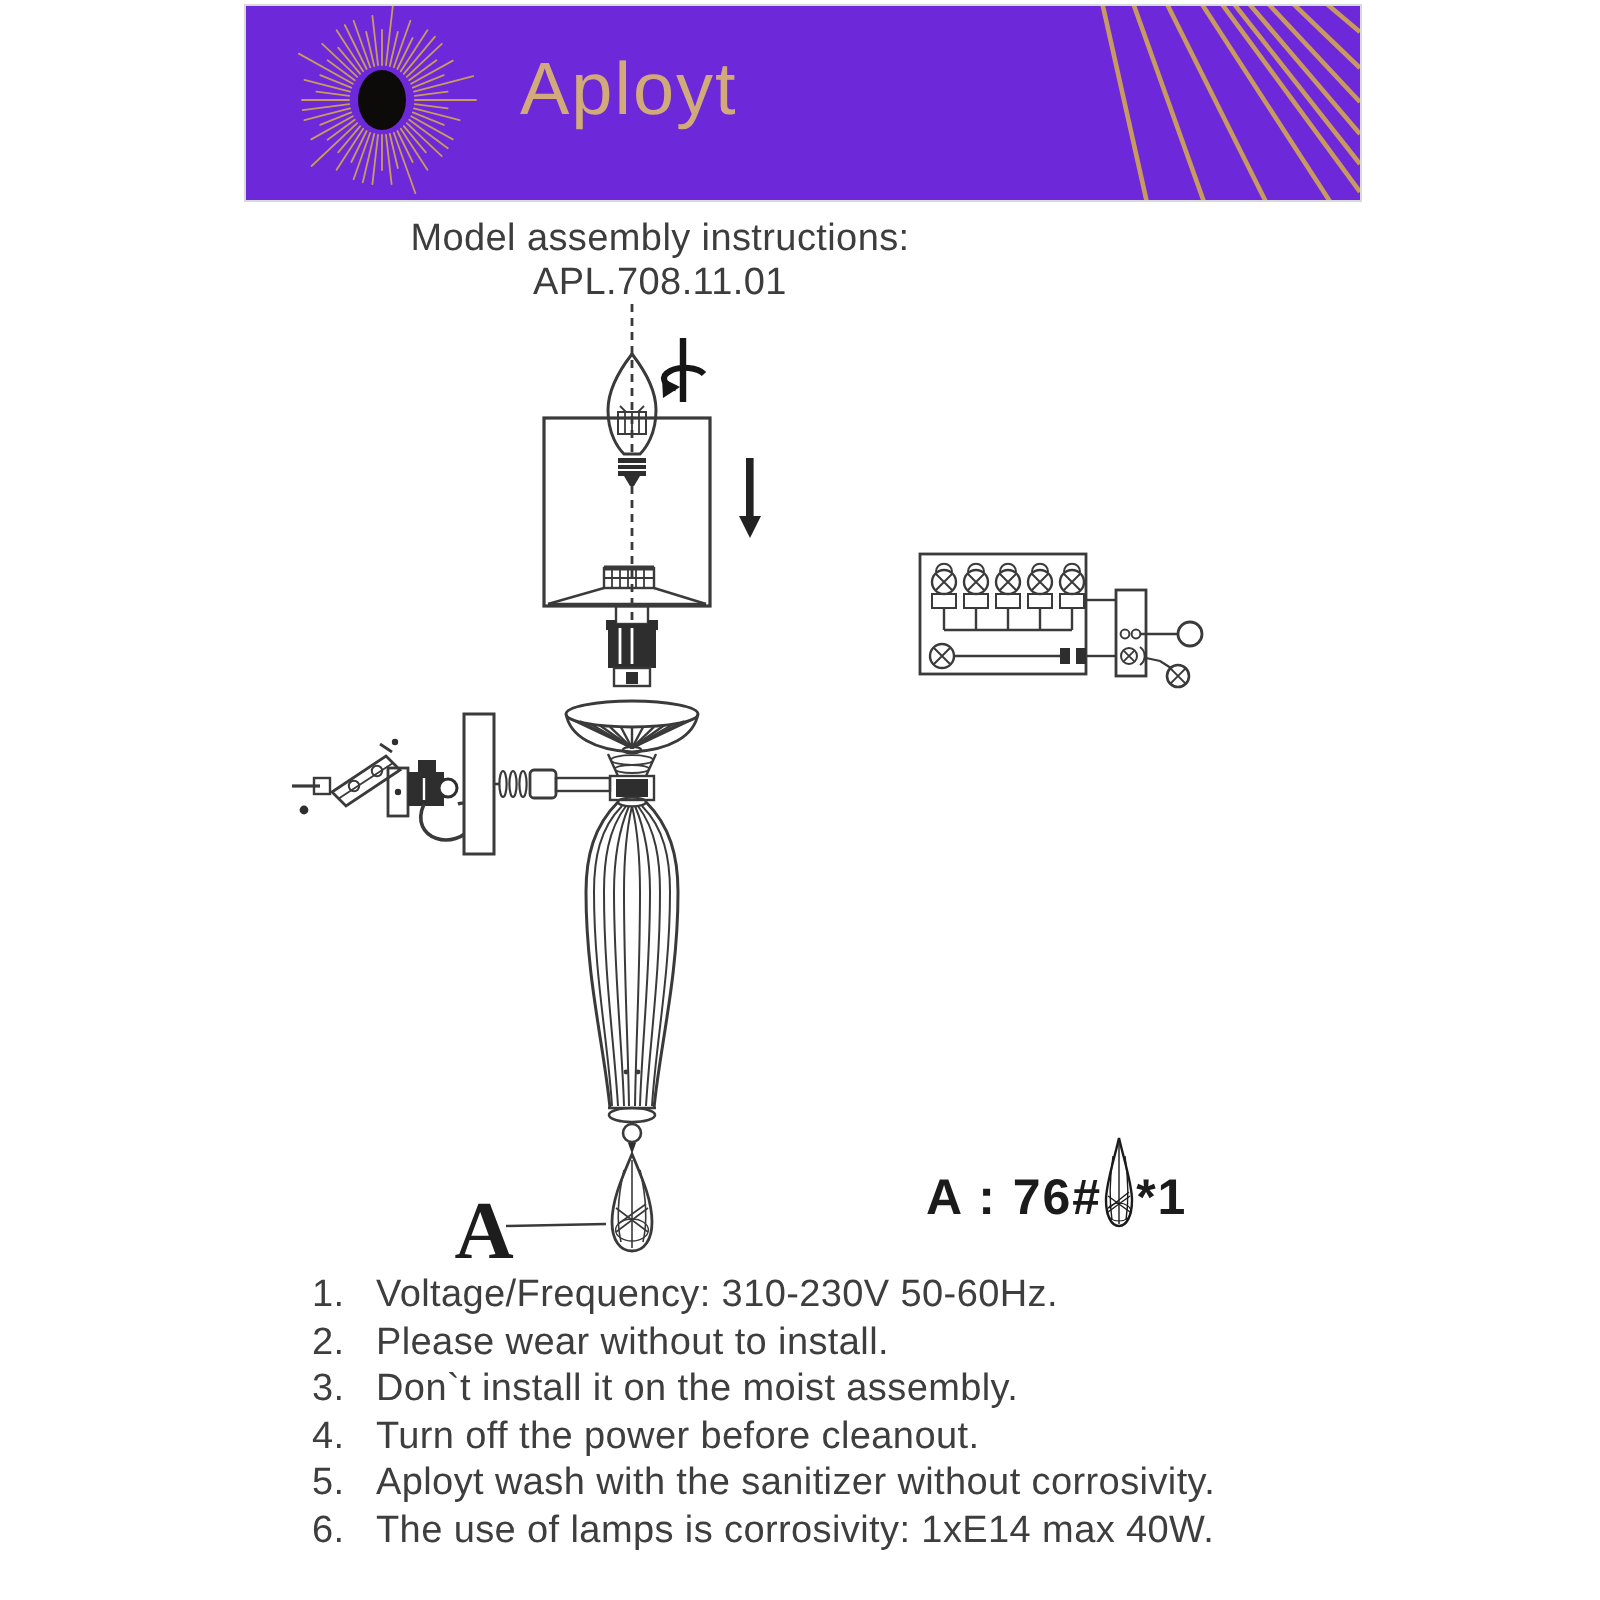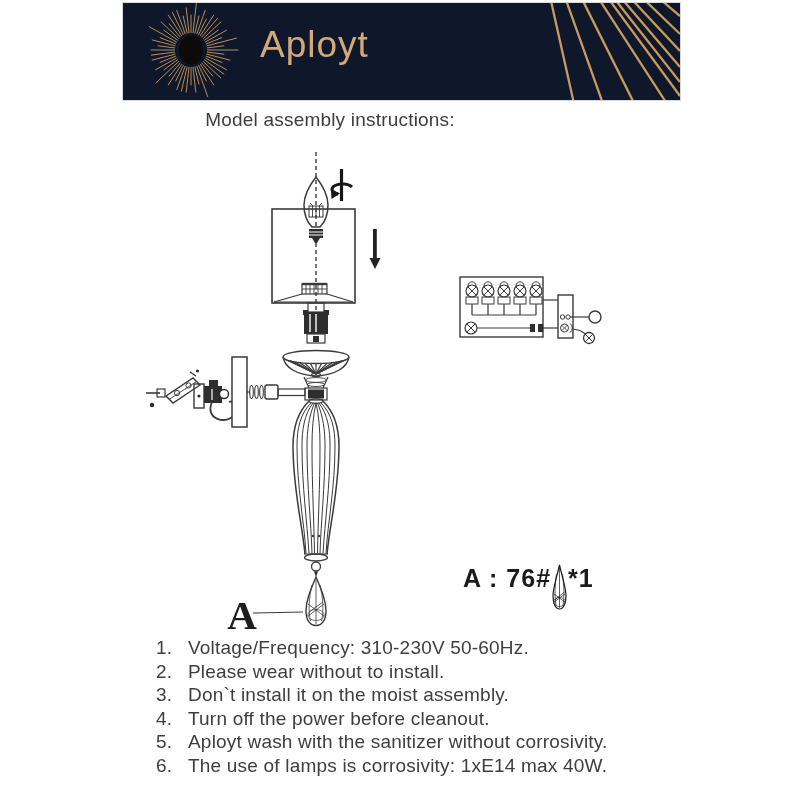--- a/index.html
+++ b/index.html
@@ -20,34 +20,34 @@
   .title-block { position:absolute; left:0; top:109px; width:660px; text-align:center; color:#3d3d3d; }
   .title-line { font-size:19px; line-height:22px; letter-spacing:0.2px; }
   .model-line { font-size:19px; line-height:21px; letter-spacing:0.2px; }
   .diagram-svg { position:absolute; left:0; top:0; width:800px; height:800px; }
   .marker-a {
     position:absolute; left:225px; top:591px; width:34px; text-align:center;
     font-family:"Liberation Serif", serif; font-weight:700; font-size:41px; color:#1d1d1d;
   }
   .part-row {
     position:absolute; left:463px; top:564px; height:50px;
-    display:flex; align-items:flex-start; gap:0; color:#1b1b1b;
+    display:flex; align-items:flex-end; gap:0; color:#1b1b1b;
   }
   .part-code, .part-qty { font-size:25px; font-weight:700; letter-spacing:1px; }
   .instructions { position:absolute; left:156px; top:636px; width:520px; color:#3e3e3e; }
   .instr-row { display:flex; font-size:19px; line-height:23.5px; letter-spacing:0.2px; }
   .instr-num { width:32px; flex:0 0 32px; }
   .instr-text { flex:1; white-space:nowrap; }
 </style>
 </head>
 <body>
 
 <div class="page">
 
-  <div class="banner" style="background: #0f172a;">
+  <div class="banner" style="background: #6d28d9;">
     <svg width="557" height="97" viewBox="0 0 557 97" style="color: rgb(201, 154, 94);">
       <g stroke-linecap="round">
         <g>
             <line x1="84.5" y1="47.0" x2="115.0" y2="47.0" stroke="#c99a5e" stroke-width="0.9"></line>
             <line x1="84.4" y1="49.1" x2="100.8" y2="51.2" stroke="#c99a5e" stroke-width="0.9"></line>
             <line x1="84.0" y1="51.2" x2="106.8" y2="57.1" stroke="#c99a5e" stroke-width="0.9"></line>
             <line x1="83.4" y1="53.2" x2="98.9" y2="59.4" stroke="#c99a5e" stroke-width="0.9"></line>
             <line x1="82.6" y1="55.1" x2="103.4" y2="66.7" stroke="#c99a5e" stroke-width="0.9"></line>
             <line x1="81.6" y1="56.9" x2="100.9" y2="71.1" stroke="#c99a5e" stroke-width="0.9"></line>
             <line x1="80.4" y1="58.6" x2="97.9" y2="75.1" stroke="#c99a5e" stroke-width="0.9"></line>
@@ -112,20 +112,21 @@
         <line x1="402" y1="-118" x2="516" y2="110"></line>
         <line x1="402" y1="-118" x2="484" y2="112"></line>
         <line x1="402" y1="-118" x2="454" y2="114"></line>
       </g>
     </svg>
     <span class="brand-text" style="color: rgb(210, 170, 121);">Aployt</span>
   </div>
 
   <div class="title-block">
     <div class="title-line">Model assembly instructions:</div>
+    <div class="model-line">APL.708.11.01</div>
   </div>
 
   <svg class="diagram-svg" viewBox="0 0 800 800" fill="none" stroke="#3a3a3a" stroke-width="1.4">
 
     <line x1="316" y1="152" x2="316" y2="311" stroke-dasharray="4 3" stroke-width="1.4"></line>
 
     <g>
       <path d="M316,177 C309,186 304,196 304,205 C304,217 309,224 312,227 L320,227 C323,224 328,217 328,205 C328,196 323,186 316,177 Z" stroke-width="1.5"></path>
       <rect x="309" y="206" width="14" height="11" stroke-width="1"></rect>
       <line x1="312.5" y1="206" x2="312.5" y2="217" stroke-width="0.9"></line>

